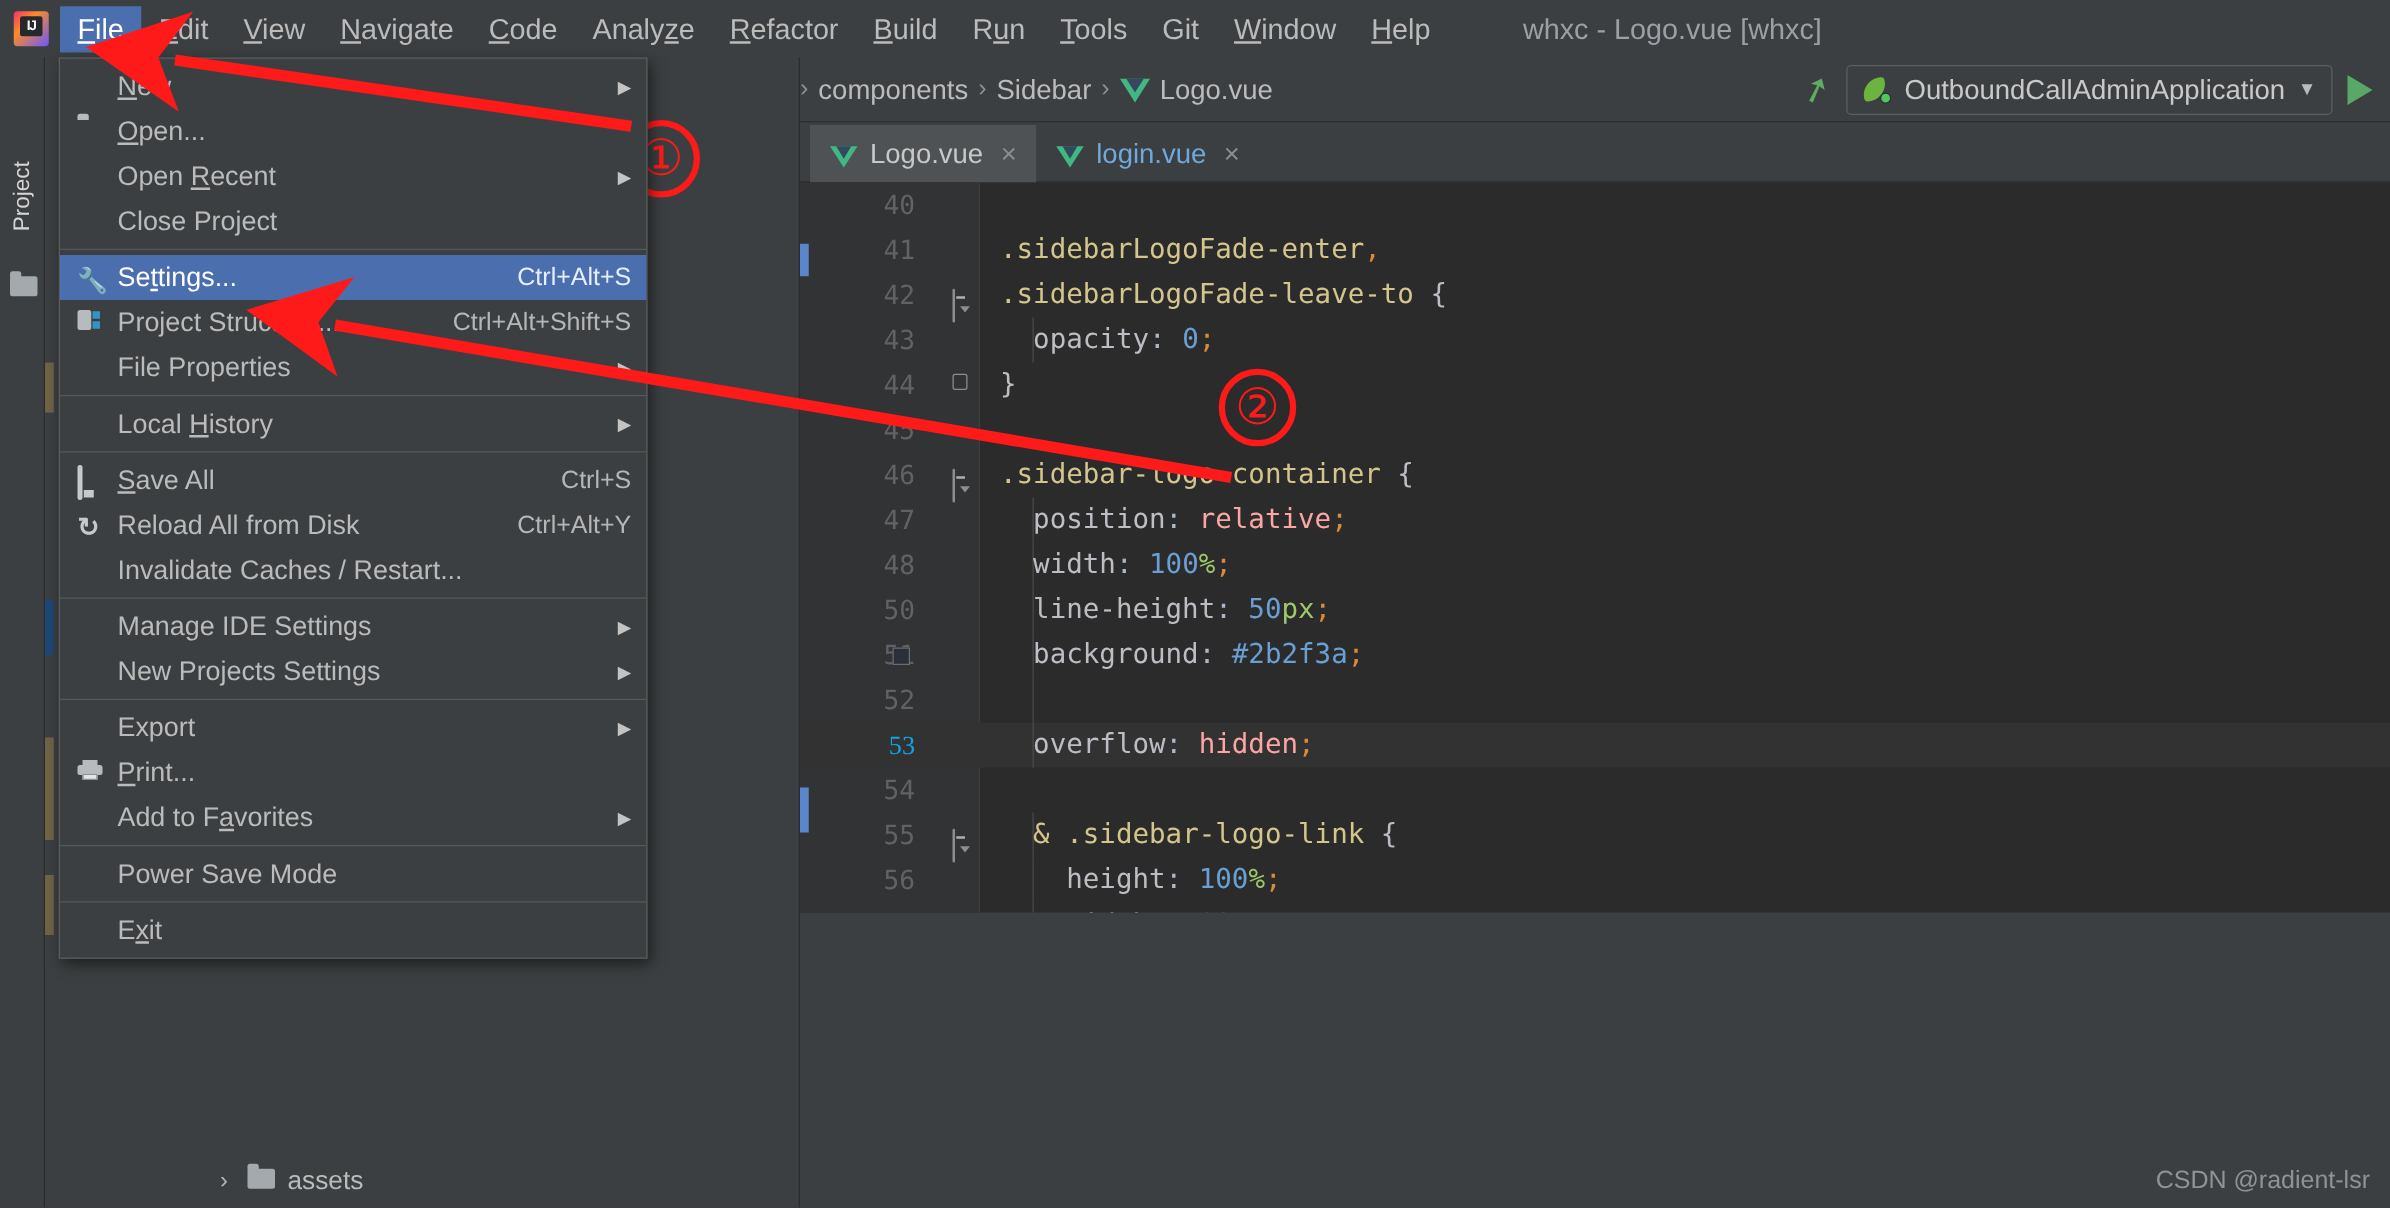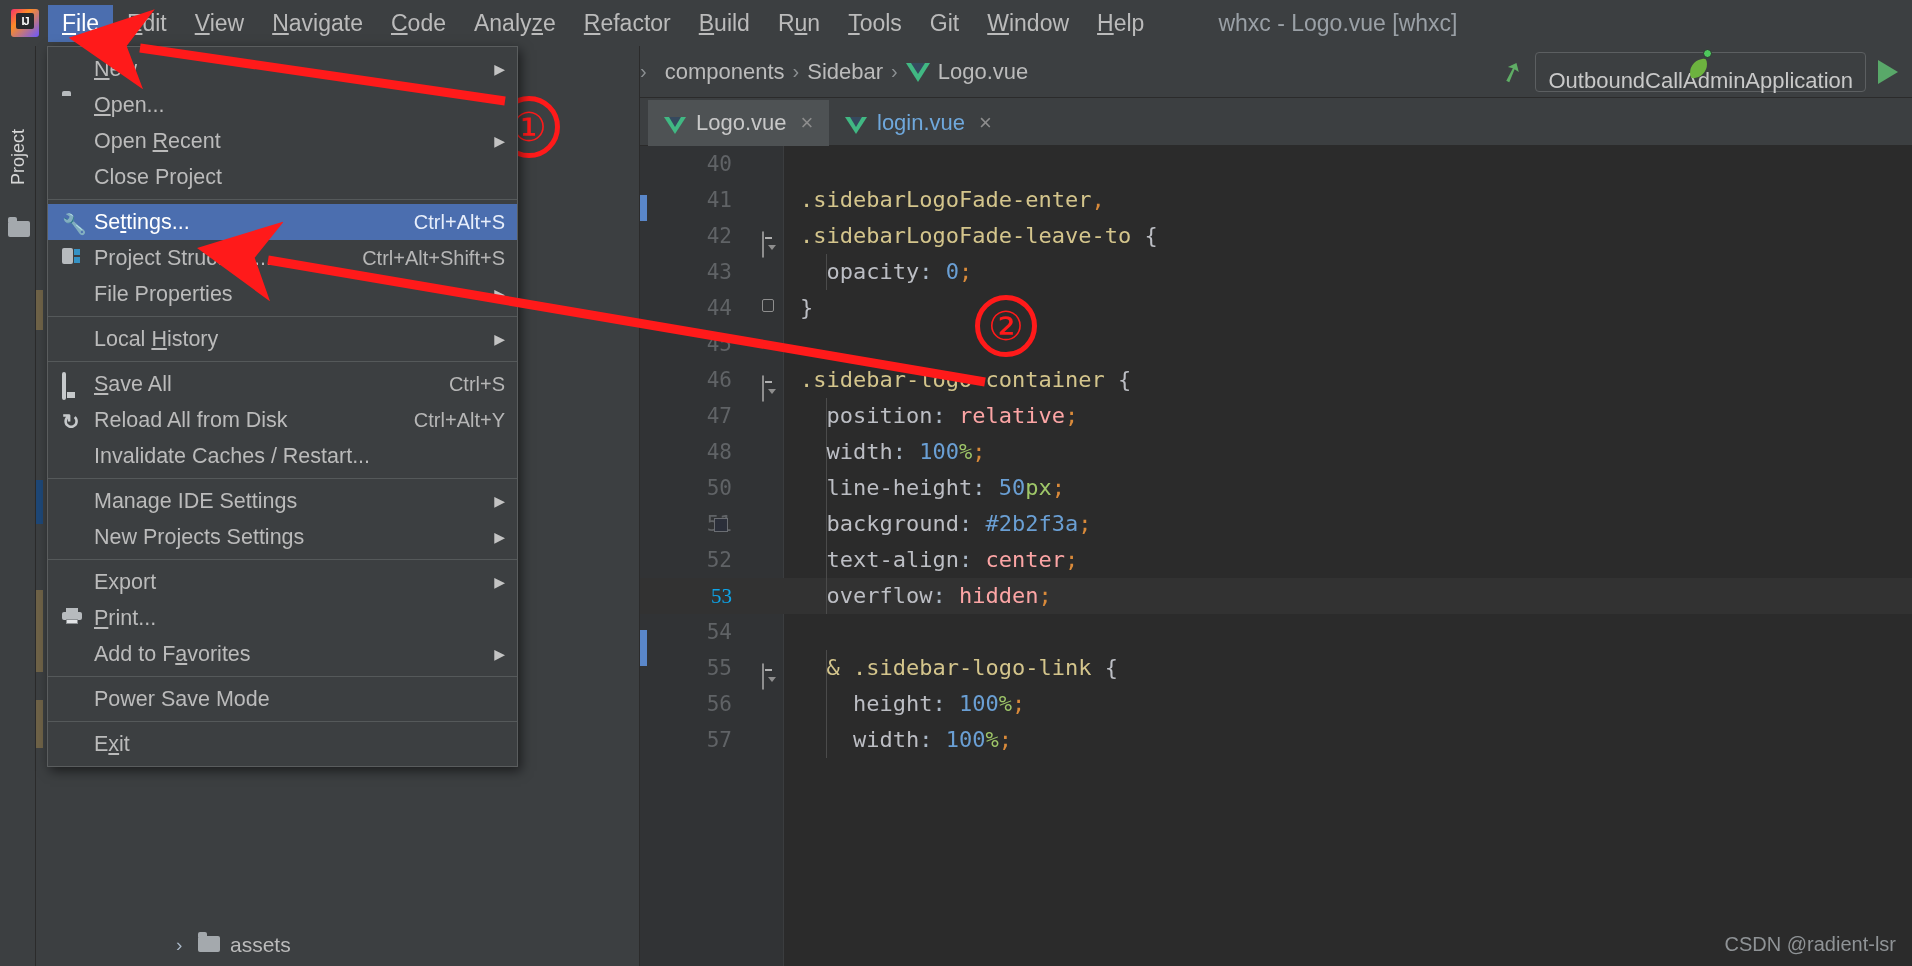--- a/index.html
+++ b/index.html
@@ -126,40 +126,40 @@
   .ic-print .body{position:absolute;left:0;top:4px;width:20px;height:8px;background:#b7bbbe;border-radius:2px;}
   .ic-print .top{position:absolute;left:4px;top:0;width:12px;height:5px;background:#b7bbbe;}
   .ic-print .bot{position:absolute;left:4px;top:11px;width:12px;height:5px;background:#e2e4e6;border:1px solid #8d9194;}
 
   
   .breadcrumbbar {
     position: absolute; left: 640px; top: 46px; width: 1272px; height: 52px;
     background: #3c3f41; display: flex; align-items: center;
     border-bottom: 1px solid #2b2b2b;
   }
-  .crumbs { display: flex; align-items: center; gap: 0; margin-left: 10px; }
+  .crumbs { display: flex; align-items: center; gap: 0; }
   .crumb { color: #bbbbbb; font-size: 22px; padding: 0 8px; white-space: nowrap; }
   .crumb-sep { color: #8c9093; font-size: 20px; }
   .vue-ic {
     display: inline-block; width: 0; height: 0; margin-right: 8px;
     position: relative; top: 3px;
     border-left: 12px solid transparent; border-right: 12px solid transparent;
     border-top: 19px solid #41b883;
   }
   .vue-ic::after {
     content:""; position:absolute; left:-7px; top:-19px;
     border-left: 7px solid transparent; border-right: 7px solid transparent;
     border-top: 11px solid #35495e;
   }
   .tb-right { margin-left: auto; display: flex; align-items: center; gap: 12px; padding-right: 14px; }
   .hammer { color: #5fad65; font-size: 28px; transform: rotate(-20deg); }
   .runcfg {
     display: flex; align-items: center; gap: 10px;
     border: 1px solid #5c5f61; border-radius: 4px;
-    padding: 5px 12px; height: 40px; background: #3c3f41; flex-direction: column;
+    padding: 5px 12px; height: 40px; background: #3c3f41;
   }
   .spring-leaf {
     width: 24px; height: 22px; position: relative;
   }
   .spring-leaf .lf {
     position: absolute; left:0; top:2px; width: 19px; height: 17px;
     background: #6db33f; border-radius: 14px 3px 14px 3px; transform: rotate(-12deg);
   }
   .spring-leaf .dot {
     position: absolute; right: 1px; bottom: 0px; width: 9px; height: 9px;
@@ -190,21 +190,21 @@
     border-top:17px solid #41b883;
   }
   .vue-ic-sm::after{
     content:"";position:absolute;left:-6px;top:-17px;
     border-left:6px solid transparent;border-right:6px solid transparent;
     border-top:10px solid #35495e;
   }
 
   
   .codearea {
-    position: absolute; left: 640px; top: 146px; width: 1272px; height: 820px;
+    position: absolute; left: 640px; top: 146px; width: 1272px; height: 584px;
     background: #2b2b2b; overflow: hidden;
   }
   .gutter {
     position: absolute; left: 0; top: 0; width: 112px; height: 820px;
     background: #313335;
   }
   .foldstrip {
     position: absolute; left: 112px; top: 0; width: 32px; height: 820px;
     background: #313335; border-right: 1px solid #3b3d3f;
   }
@@ -371,21 +371,21 @@
         <div class="cl"><span class="ln">41</span><span class="code"><span class="t-sel">.sidebarLogoFade-enter</span><span class="t-punc">,</span></span></div>
         <div class="cl"><span class="ln">42</span><span class="fold"><span class="fold-mark"></span></span><span class="code"><span class="t-sel">.sidebarLogoFade-leave-to </span><span class="t-brace">{</span></span></div>
         <div class="cl"><span class="ln">43</span><span class="indentguide"></span><span class="code"><span class="t-prop">  opacity</span><span class="t-plain">: </span><span class="t-num">0</span><span class="t-punc">;</span></span></div>
         <div class="cl"><span class="ln">44</span><span class="fold"><span style="display:block;width:12px;height:13px;border:1px solid #8e8e8e;border-radius:2px;"></span></span><span class="code"><span class="t-brace">}</span></span></div>
         <div class="cl"><span class="ln">45</span><span class="code"></span></div>
         <div class="cl"><span class="ln">46</span><span class="fold"><span class="fold-mark"></span></span><span class="code"><span class="t-sel">.sidebar-logo-container </span><span class="t-brace">{</span></span></div>
         <div class="cl"><span class="ln">47</span><span class="indentguide"></span><span class="code"><span class="t-prop">  position</span><span class="t-plain">: </span><span class="t-val">relative</span><span class="t-punc">;</span></span></div>
         <div class="cl"><span class="ln">48</span><span class="indentguide"></span><span class="code"><span class="t-prop">  width</span><span class="t-plain">: </span><span class="t-num">100</span><span class="t-unit">%</span><span class="t-punc">;</span></span></div>
         <div class="cl"><span class="ln">50</span><span class="indentguide"></span><span class="code"><span class="t-prop">  line-height</span><span class="t-plain">: </span><span class="t-num">50</span><span class="t-unit">px</span><span class="t-punc">;</span></span></div>
         <div class="cl"><span class="ln">51</span><span class="colorsw"></span><span class="indentguide"></span><span class="code"><span class="t-prop">  background</span><span class="t-plain">: </span><span class="t-num">#2b2f3a</span><span class="t-punc">;</span></span></div>
-        <div class="cl"><span class="ln">52</span><span class="indentguide"></span><span class="code"><span class="t-prop">  text-align</span><span class="t-plain">: </span><span class="t-val">center</span><span class="t-punc">;</span></span></div>
+        <div class="cl"><span class="ln">52</span><span class="indentguide"></span></div>
         <div class="cl caret"><span class="ln">53</span><span class="indentguide"></span><span class="code"><span class="t-prop">  overflow</span><span class="t-plain">: </span><span class="t-val">hidden</span><span class="t-punc">;</span></span></div>
         <div class="cl"><span class="ln">54</span><span class="code"></span></div>
         <div class="cl"><span class="ln">55</span><span class="fold"><span class="fold-mark"></span></span><span class="indentguide"></span><span class="code"><span class="t-amp">  &amp; </span><span class="t-sel">.sidebar-logo-link </span><span class="t-brace">{</span></span></div>
         <div class="cl"><span class="ln">56</span><span class="indentguide"></span><span class="code"><span class="t-prop">    height</span><span class="t-plain">: </span><span class="t-num">100</span><span class="t-unit">%</span><span class="t-punc">;</span></span></div>
         <div class="cl"><span class="ln">57</span><span class="indentguide"></span><span class="code"><span class="t-prop">    width</span><span class="t-plain">: </span><span class="t-num">100</span><span class="t-unit">%</span><span class="t-punc">;</span></span></div>
       </div>
   </div>
 
   <div class="emark" style="top:195px;height:26px;background:#5a87c9;"></div>
   <div class="emark" style="top:630px;height:36px;background:#5a87c9;"></div>

